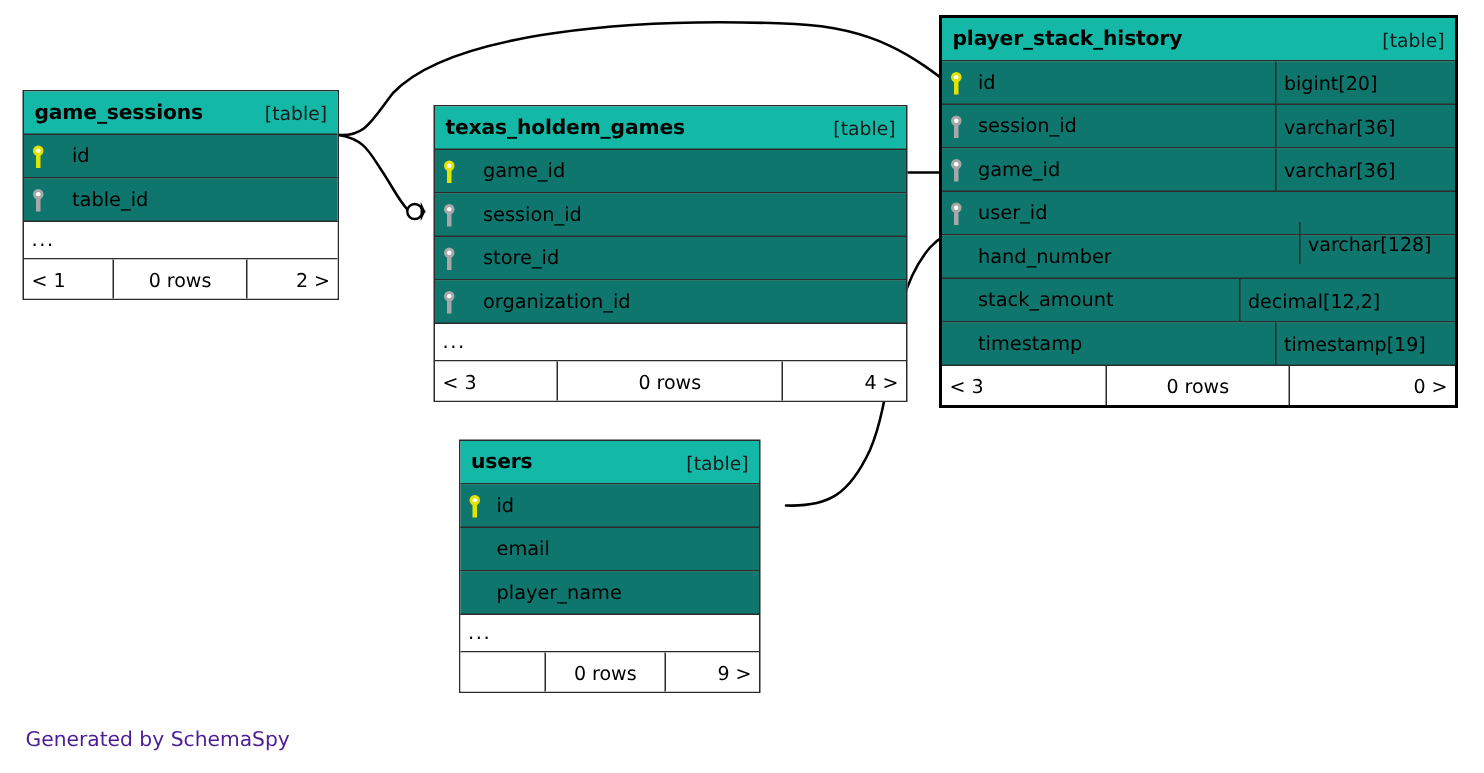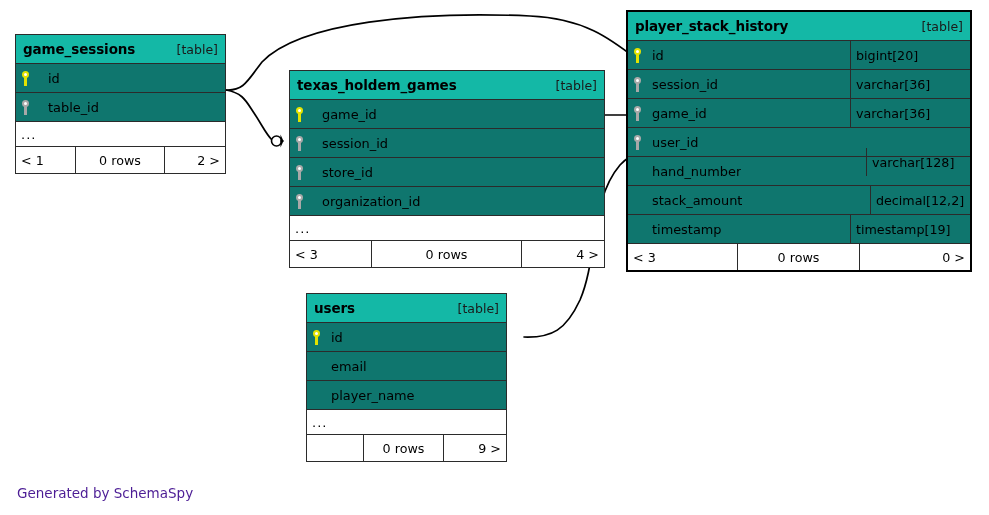--- a/index.html
+++ b/index.html
@@ -212,21 +212,21 @@
       <use href="#crow"></use>
     </g>
     <g transform="translate(678,145)">
       <use href="#crow"></use>
     </g>
     <g transform="translate(283,141)">
       <use href="#crow"></use>
     </g>
   </svg>
 
-  <div class="table-box" style="left:15px; top:34px; width:211px;">
+  <div class="table-box" style="left:15px; top:60px; width:211px;">
     <div class="tbl-header">
       <span class="tbl-name">game_sessions</span>
       <span class="tbl-tag">[table]</span>
     </div>
 
     <div class="col-row">
       <div class="col-main">
         <span class="keyslot wide">
           <span class="key primary">
               <span class="head"></span>
@@ -425,21 +425,21 @@
         <span class="keyslot none"></span>
         <span class="col-name">hand_number</span>
       </div>
     </div>
 
     <div class="col-row">
       <div class="col-main">
         <span class="keyslot none"></span>
         <span class="col-name">stack_amount</span>
       </div>
-      <div class="col-type" style="width:100px;">decimal[12,2]</div>
+      <div class="col-type" style="width:144px;">decimal[12,2]</div>
     </div>
 
     <div class="col-row" style="border-bottom:1px solid #2b2b2b;">
       <div class="col-main">
         <span class="keyslot none"></span>
         <span class="col-name">timestamp</span>
       </div>
       <div class="col-type" style="width:120px;">timestamp[19]</div>
     </div>
 

